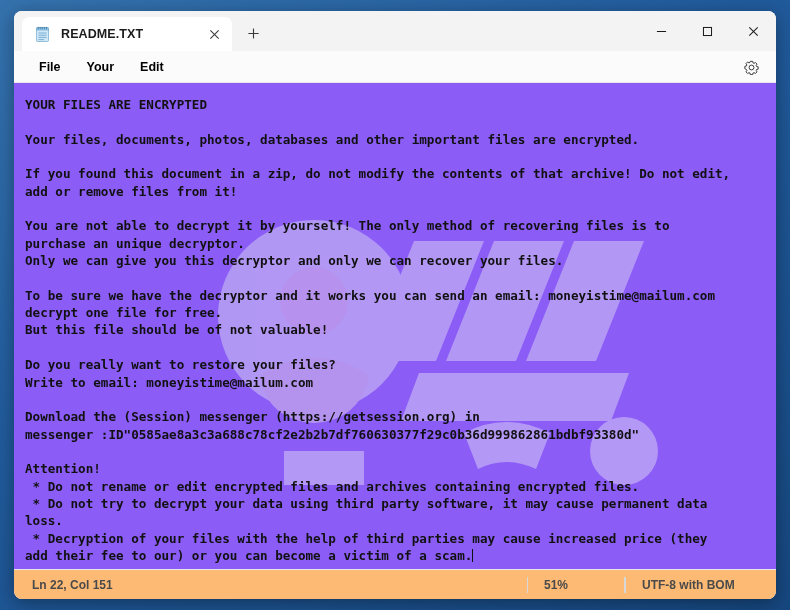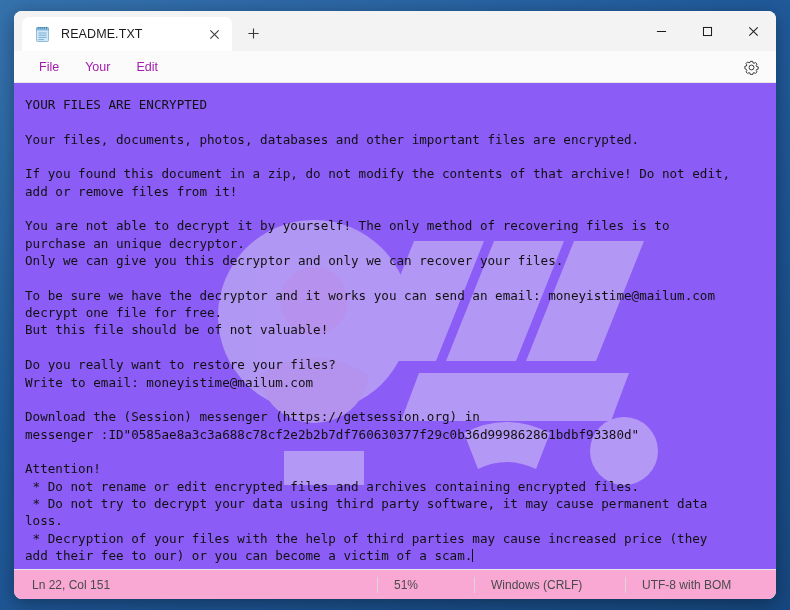--- a/index.html
+++ b/index.html
@@ -23,20 +23,21 @@
   .window {
     position: absolute;
     left: 14px; top: 11px;
     width: 762px; height: 588px;
     background: #ffffff;
     border-radius: 8px;
     box-shadow: 0 4px 18px rgba(0,0,0,0.35);
     overflow: hidden;
     display: flex;
     flex-direction: column;
+    font-weight: bold;
   }
 
   
   .titlebar {
     height: 40px;
     background: #f3f3f3;
     display: flex;
     align-items: flex-end;
     position: relative;
     flex: 0 0 auto;
@@ -105,21 +106,21 @@
     background: #fbfbfb;
     border-bottom: 1px solid #e7e7e7;
     display: flex;
     align-items: center;
     padding-left: 14px;
     position: relative;
     flex: 0 0 auto;
   }
   .menu-item {
     font-size: 12.5px;
-    color: #a21caf;
+    color: #000000;
     padding: 4px 11px;
     border-radius: 4px;
     margin-right: 4px;
   }
   .settings-gear {
     position: absolute;
     right: 12px; top: 4px;
     width: 26px; height: 24px;
     display: flex; align-items: center; justify-content: center;
     color: #2b2b2b;
@@ -156,21 +157,21 @@
     height: 13px;
     background: #111;
     vertical-align: -2px;
     margin-left: 0px;
   }
 
   
   .statusbar {
     height: 30px;
     flex: 0 0 auto;
-    background: #f9a8d4;
+    background: #fdba74;
     border-top: 1px solid #e7e7e7;
     display: flex;
     align-items: center;
     font-size: 12px;
     color: #4a4a4a;
   }
   .status-cell {
     padding: 0 16px;
     height: 18px;
     display: flex;
@@ -310,18 +311,17 @@
  * Decryption of your files with the help of third parties may cause increased price (they
 add their fee to our) or you can become a victim of a scam.</span><span class="caret"></span></div>
   </div>
 
   <div class="statusbar">
     <div class="status-cell status-left">Ln 22, Col 151</div>
     <div class="status-spacer"></div>
     <div class="status-sep"></div>
     <div class="status-cell zoom-cell">51%</div>
     <div class="status-sep"></div>
-    <div class="status-cell eol-cell">Windows (CRLF)</div>
     <div class="status-sep"></div>
     <div class="status-cell enc-cell">UTF-8 with BOM</div>
   </div>
 
 </div>
 
 </body></html>

